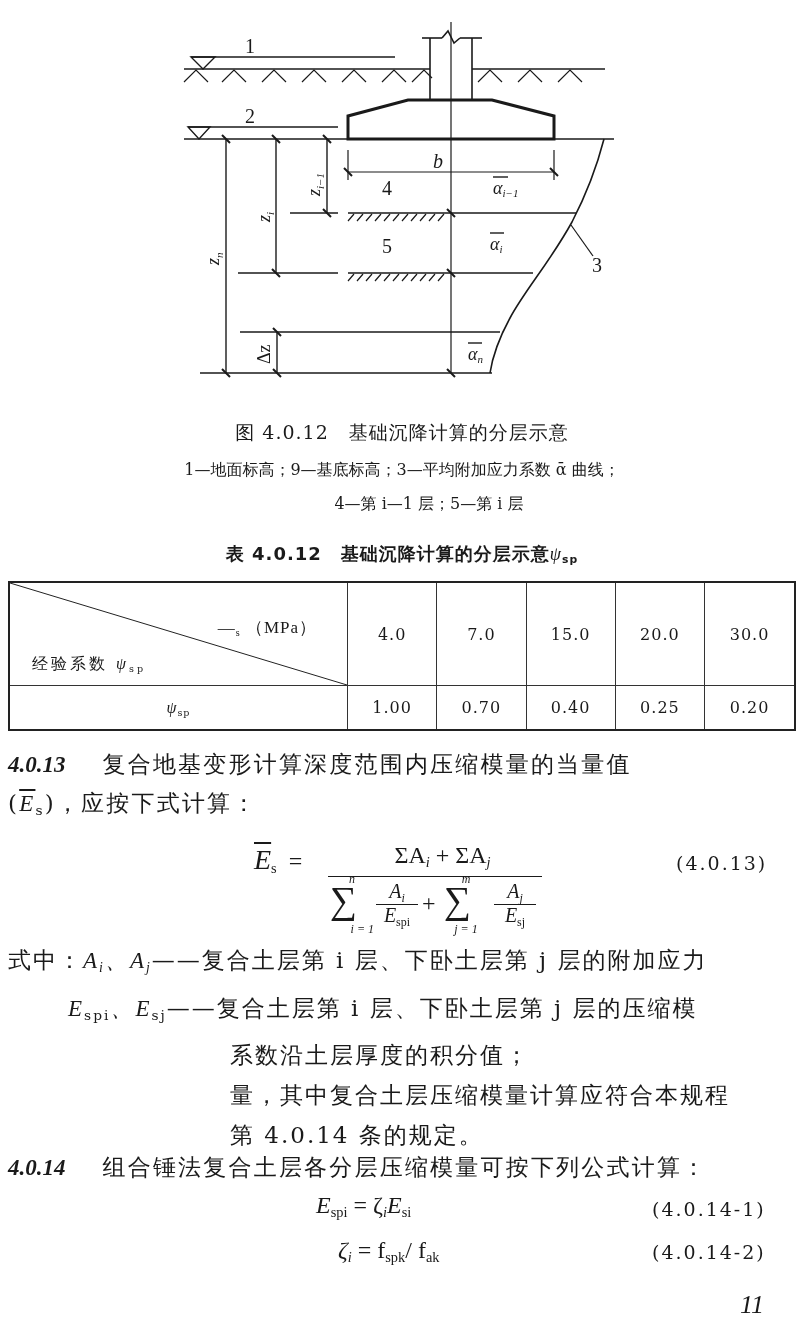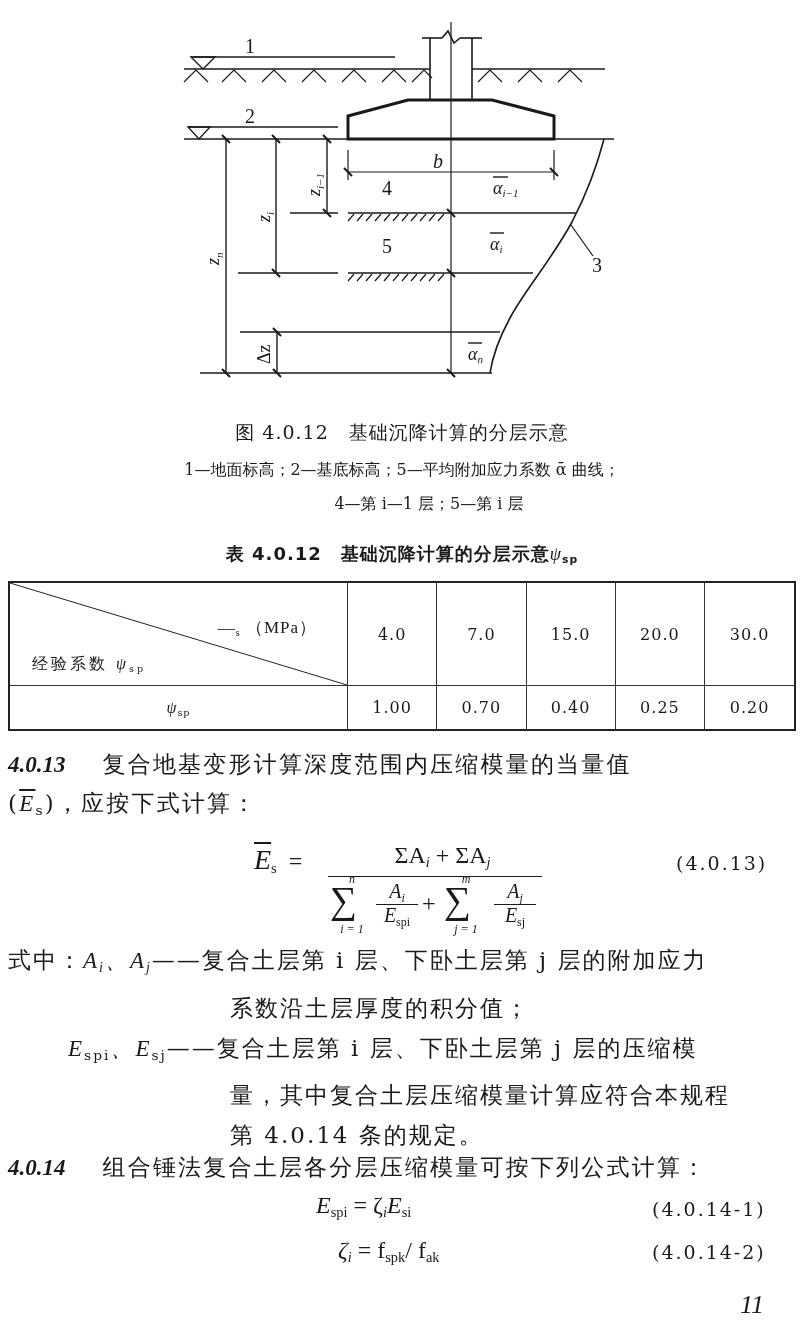--- a/index.html
+++ b/index.html
@@ -110,21 +110,21 @@
     <text x="468" y="360"><tspan>α</tspan><tspan font-size="11" dy="3">n</tspan></text>
   </g>
   <g stroke="#1a1a1a" stroke-width="1.4">
     <line x1="493" y1="177" x2="508" y2="177"></line>
     <line x1="490" y1="233" x2="504" y2="233"></line>
     <line x1="468" y1="343" x2="482" y2="343"></line>
   </g>
 </svg>
 
 <div class="abs caption fig-title">图 4.0.12　基础沉降计算的分层示意</div>
-<div class="abs caption fig-legend1">1—地面标高；2—基底标高；5—平均附加应力系数 ᾱ 曲线；</div>
+<div class="abs caption fig-legend1">1—地面标高；9—基底标高；3—平均附加应力系数 ᾱ 曲线；</div>
 <div class="abs caption fig-legend2">4—第 i—1 层；5—第 i 层</div>
 
 <div class="abs caption tbl-title">
   <span>表 4.0.12　基础沉降计算的分层示意</span><i>ψ</i><sub>sp</sub>
 </div>
 
 <table class="data">
   <tbody>
       <tr>
     <td class="diag">
@@ -155,38 +155,38 @@
   <div><span class="sec">4.0.13</span><span>复合地基变形计算深度范围内压缩模量的当量值</span></div>
   <div><span>(</span><span class="math" style="text-decoration:overline">E</span><sub>s</sub><span>)，应按下式计算：</span></div>
 </div>
 
 <div class="abs eq" style="left:250px;top:842px;width:310px;height:95px;text-decoration:underline;">
   <div class="abs" style="left:4px;top:2px;"><span class="math" style="text-decoration:overline;font-size:28px">E</span><sub>s</sub><span style="margin-left:12px">=</span></div>
   <div class="abs" style="left:95px;top:0;width:195px;text-align:center;"><span>ΣA</span><sub class="math">i</sub><span> + ΣA</span><sub class="math">j</sub></div>
   <div class="abs" style="left:78px;top:34px;width:214px;border-top:1.5px solid #1a1a1a;"></div>
   <div class="abs" style="left:82px;top:30px;width:40px;text-align:center;font-size:12px;"><i>n</i></div>
   <div class="abs" style="left:80px;top:36px;font-size:38px;">∑</div>
-  <div class="abs" style="left:80px;top:80px;width:44px;text-align:center;font-size:12px;"><i>i = 1</i></div>
+  <div class="abs" style="left:80px;top:80px;width:44px;text-align:right;font-size:12px;"><i>i = 1</i></div>
   <div class="abs" style="left:126px;top:38px;width:42px;text-align:center;font-size:20px;"><i>A</i><sub class="math">i</sub></div>
   <div class="abs" style="left:126px;top:62px;width:42px;border-top:1px solid #1a1a1a;"></div>
   <div class="abs" style="left:126px;top:62px;width:42px;text-align:center;font-size:20px;"><i>E</i><sub>spi</sub></div>
   <div class="abs" style="left:172px;top:48px;">+</div>
   <div class="abs" style="left:196px;top:30px;width:40px;text-align:center;font-size:12px;"><i>m</i></div>
   <div class="abs" style="left:194px;top:36px;font-size:38px;">∑</div>
   <div class="abs" style="left:194px;top:80px;width:44px;text-align:center;font-size:12px;"><i>j = 1</i></div>
   <div class="abs" style="left:244px;top:38px;width:42px;text-align:center;font-size:20px;"><i>A</i><sub class="math">j</sub></div>
   <div class="abs" style="left:244px;top:62px;width:42px;border-top:1px solid #1a1a1a;"></div>
   <div class="abs" style="left:244px;top:62px;width:42px;text-align:center;font-size:20px;"><i>E</i><sub>sj</sub></div>
 </div>
 <div class="abs eqno" style="left:676px;top:852px;">(4.0.13)</div>
 
 <div class="abs defs" style="left:8px;top:940px;width:790px;">
   <div><span>式中：</span><i class="math">A</i><sub class="math">i</sub><span class="math">、A</span><sub class="math">j</sub><span>——复合土层第 i 层、下卧土层第 j 层的附加应力</span></div>
+  <div style="padding-left:60px;"><i class="math">E</i><sub>spi</sub><span class="math">、E</span><sub>sj</sub><span>——复合土层第 i 层、下卧土层第 j 层的压缩模</span></div>
   <div style="padding-left:222px;">系数沿土层厚度的积分值；</div>
-  <div style="padding-left:60px;"><i class="math">E</i><sub>spi</sub><span class="math">、E</span><sub>sj</sub><span>——复合土层第 i 层、下卧土层第 j 层的压缩模</span></div>
   <div style="padding-left:222px;">量，其中复合土层压缩模量计算应符合本规程</div>
   <div style="padding-left:222px;">第 4.0.14 条的规定。</div>
 </div>
 
 <div class="abs para" style="top:1148px;">
   <span class="sec">4.0.14</span><span>组合锤法复合土层各分层压缩模量可按下列公式计算：</span>
 </div>
 
 <div class="abs eq" style="left:316px;top:1192px;">
   <i>E</i><sub>spi</sub> <span>= ζ</span><sub class="math">i</sub><i>E</i><sub>si</sub>

